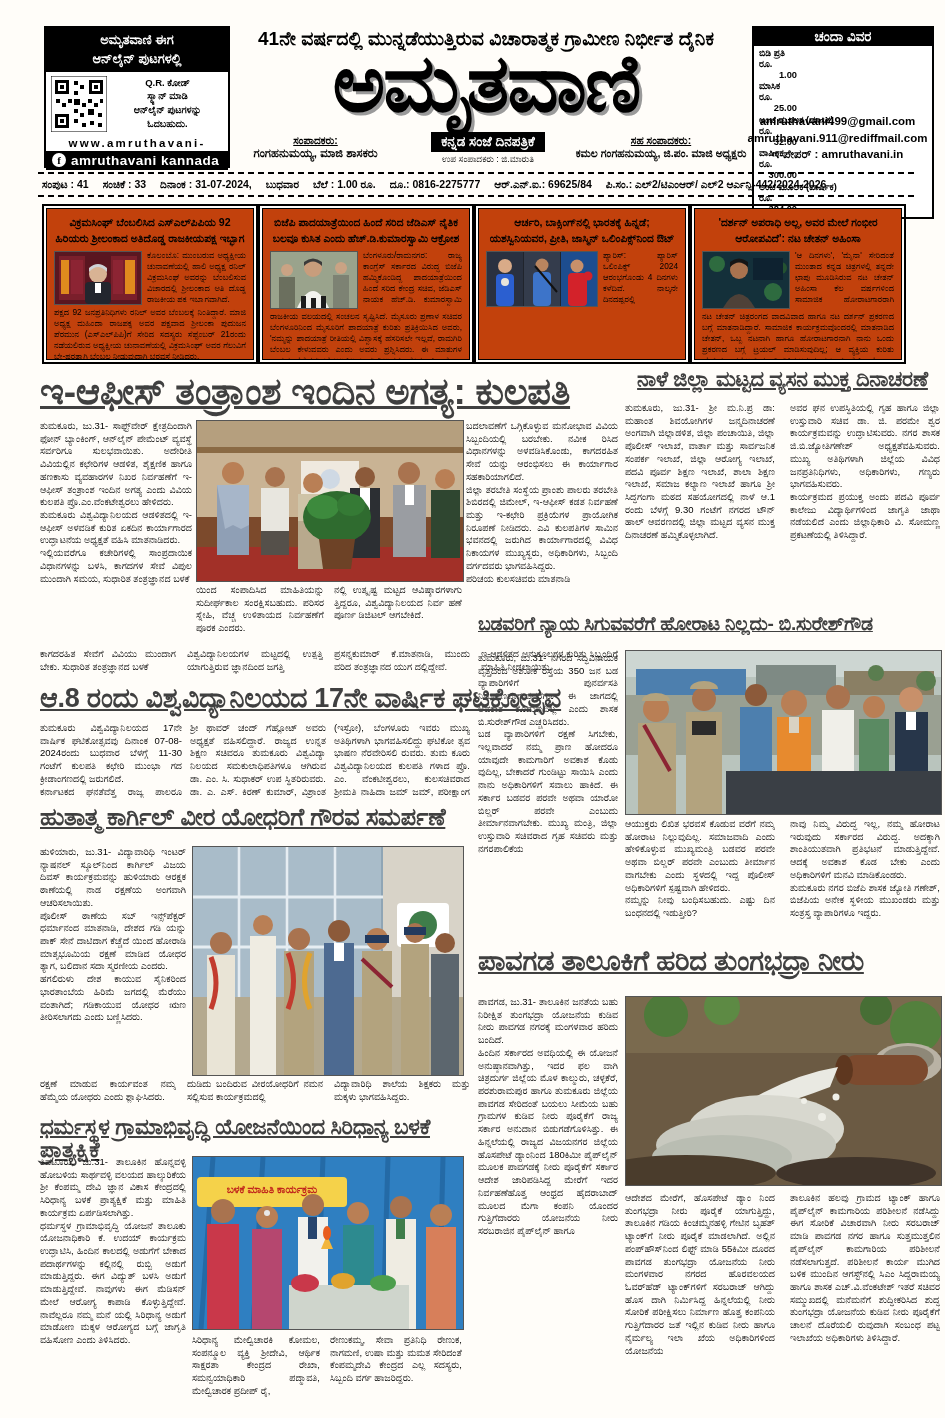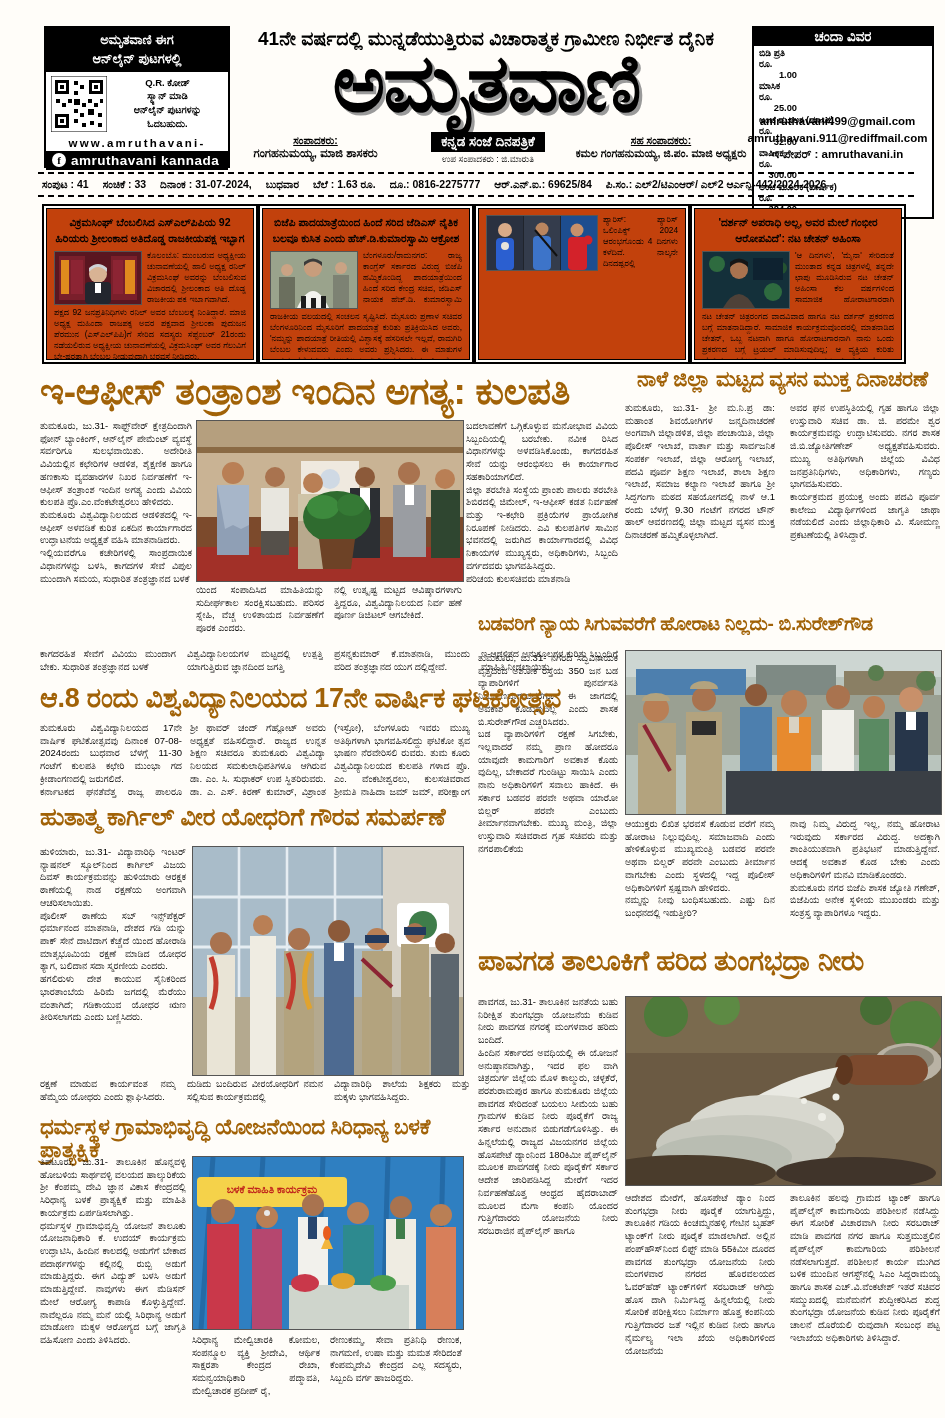--- a/index.html
+++ b/index.html
@@ -1,21 +1,21 @@
 <!DOCTYPE html>
 <html><head>
 <meta charset="utf-8">
 <style>
   html,body{margin:0;padding:0;background:#e8e8e8;}
   .page{position:relative;width:945px;height:1418px;background:#fffdf9;margin:0 auto;
         font-family:"Liberation Sans",sans-serif;color:#000;overflow:hidden;}
   .abs{position:absolute;}
   .bt{font-size:9.5px;line-height:1.34;text-align:justify;overflow:hidden;white-space:pre-line;}
   .bt-sm{font-size:8.3px;line-height:1.32;text-align:justify;overflow:hidden;}
-  .hl{font-weight:bold;color:#a16207;line-height:1.08;letter-spacing:-0.3px;}
+  .hl{font-weight:bold;color:#404040;line-height:1.08;letter-spacing:-0.3px;text-decoration:underline;}
   .photo{border:1px solid #555;background:#ccc;overflow:hidden;}
   .photo svg{display:block;}
   
   .qrbox{border:2px solid #000;background:#fff;}
   .qrbox .black{background:#000;color:#fff;text-align:center;font-weight:bold;font-size:13px;line-height:1.45;padding:3px 0;}
   .qrbox .mid{display:flex;gap:5px;padding:4px 5px 1px;}
   .qrbox .qtx{font-size:9.5px;font-weight:bold;text-align:center;line-height:1.45;flex:1;}
   .qrbox .url{font-weight:bold;font-size:11.5px;letter-spacing:2.2px;text-align:center;}
   .fbbar{background:#000;color:#fff;display:flex;align-items:center;gap:5px;padding:2px 6px;margin-top:2px;}
   .fbbar .fbi{width:14px;height:14px;border-radius:50%;background:#fff;color:#000;font-weight:bold;
@@ -148,21 +148,21 @@
     <div>amruthavani499@gmail.com</div>
     <div>amruthavani.911@rediffmail.com</div>
     <div>ಇ-ಪೇಪರ್ : amruthavani.in</div>
   </div>
 
   <div class="abs infoline" style="left:38px;top:172px;width:868px;">
     <span>ಸಂಪುಟ : 41</span>
     <span>ಸಂಚಿಕೆ : 33</span>
     <span>ದಿನಾಂಕ : 31-07-2024,</span>
     <span>ಬುಧವಾರ</span>
-    <span>ಬೆಲೆ : 1.63 ರೂ.</span>
+    <span>ಬೆಲೆ : 1.00 ರೂ.</span>
     <span>ದೂ.: 0816-2275777</span>
     <span>ಆರ್.ಎನ್.ಐ.: 69625/84</span>
     <span>ಪಿ.ಸಂ.: ಎಲ್2/ಟಿಎಂಆರ್/ ಎಲ್2 ಆರ್ಎನ್ಪಿ-442/2024-2026</span>
   </div>
 
   <div class="abs nrow" style="left:46px;top:208px;width:856px;height:152px;">
     <div class="nbox">
       <h3>ವಿಕ್ರಮಸಿಂಘ್ ಬೆಂಬಲಿಸಿದ ಎಸ್‌ಎಲ್‌ಪಿಪಿಯ 92 ಹಿರಿಯರು ಶ್ರೀಲಂಕಾದ ಅತಿದೊಡ್ಡ ರಾಜಕೀಯಪಕ್ಷ ಇಬ್ಭಾಗ</h3>
       <span class="ph photo" style="width:86px;height:52px;">
         <svg width="86" height="52" viewBox="0 0 86 52">
@@ -199,20 +199,21 @@
           <rect x="30" y="44" width="5" height="12" fill="#1c1c1c"></rect>
             <rect x="40" y="46" width="5" height="10" fill="#1c1c1c"></rect>
             <rect x="50" y="44" width="5" height="12" fill="#1c1c1c"></rect>
         </svg>
       </span>
       <div class="bt-sm" style="height:56px;">ಬೆಂಗಳೂರು/ರಾಮನಗರ: ರಾಜ್ಯ ಕಾಂಗ್ರೆಸ್ ಸರ್ಕಾರದ ವಿರುದ್ಧ ಬಿಜೆಪಿ ಹಮ್ಮಿಕೊಂಡಿದ್ದ ಪಾದಯಾತ್ರೆಯಿಂದ ಹಿಂದೆ ಸರಿದ ಕೇಂದ್ರ ಸಚಿವ, ಜೆಡಿಎಸ್ ನಾಯಕ ಹೆಚ್.ಡಿ. ಕುಮಾರಸ್ವಾಮಿ ಇಂದು ನೀಡಿದ ಹೇಳಿಕೆ</div>
       <div class="bt-sm" style="clear:both;margin-top:2px;height:60px;">ರಾಜಕೀಯ ವಲಯದಲ್ಲಿ ಸಂಚಲನ ಸೃಷ್ಟಿಸಿದೆ. ಮೈಸೂರು ಪ್ರಣಾಳ ಸಚಿವರ ಬೆಂಗಳೂರಿನಿಂದ ಮೈಸೂರಿಗೆ ಪಾದಯಾತ್ರೆ ಕುರಿತು ಪ್ರತಿಕ್ರಿಯಿಸಿದ ಅವರು, 'ನಮ್ಮನ್ನು ಪಾದಯಾತ್ರೆ ರೀತಿಯಲ್ಲಿ ವಿಶ್ವಾಸಕ್ಕೆ ಹೆಸರಿಸಲೇ ಇಲ್ಲವೆ, ರಾಮಗಿರಿ ಬೆಂಬಲ ಕೇಳುವವರು ಎಂದು ಅವರು ಪ್ರಶ್ನಿಸಿದರು. ಈ ಮಾತುಗಳ ಪಾದಯಾತ್ರೆಗೆ ನಮ್ಮ ಬೆಂಬಲವಿಲ್ಲ ಎಂದು ನಿಲುವನ್ನು ಹೊರಹಾಕಿದ್ದಾರೆ.</div>
     </div>
 
     <div class="nbox">
+      <h3>ಆರ್ಚರಿ, ಬಾಕ್ಸಿಂಗ್‌ನಲ್ಲಿ ಭಾರತಕ್ಕೆ ಹಿನ್ನಡೆ; ಯಶಸ್ವಿನಿಯವರ, ಪ್ರೀತಿ, ಜಾಸ್ಮಿನ್ ಒಲಿಂಪಿಕ್ಸ್‌ನಿಂದ ಔಟ್</h3>
       <span class="ph photo" style="width:110px;height:54px;">
         <svg width="110" height="54" viewBox="0 0 110 54">
             <rect width="110" height="54" fill="#20242c"></rect>
           <rect x="0" y="0" width="36" height="54" fill="#2a3140"></rect>
             <circle cx="18" cy="14" r="7" fill="#d9ab88"></circle>
             <rect x="9" y="22" width="18" height="32" rx="4" fill="#2b5fd0"></rect>
             <circle cx="18" cy="30" r="4" fill="#e8e4da"></circle>
           <rect x="37" y="0" width="36" height="54" fill="#343c4c"></rect>
             <circle cx="55" cy="13" r="6.5" fill="#b9855f"></circle>
             <rect x="46" y="20" width="18" height="34" rx="4" fill="#3d74c9"></rect>

